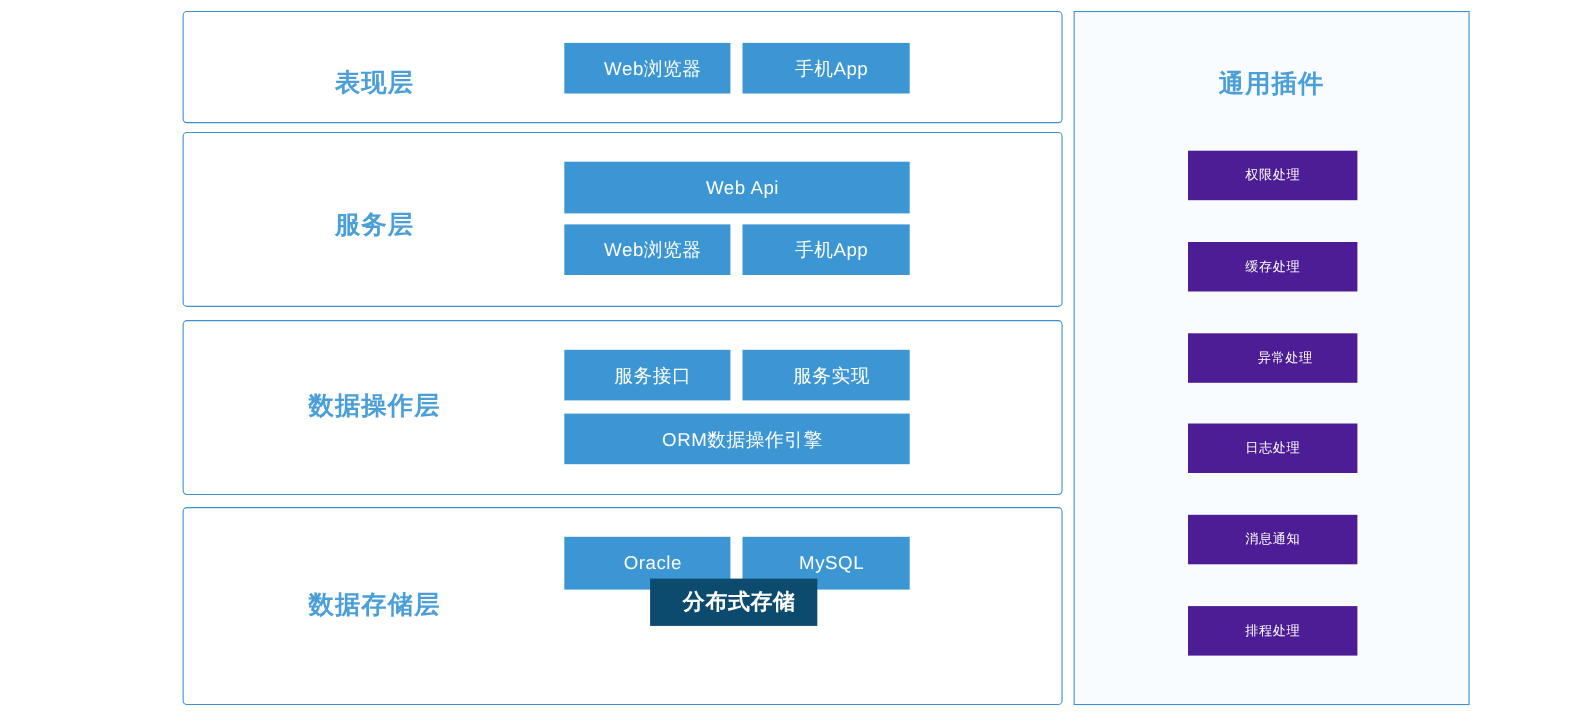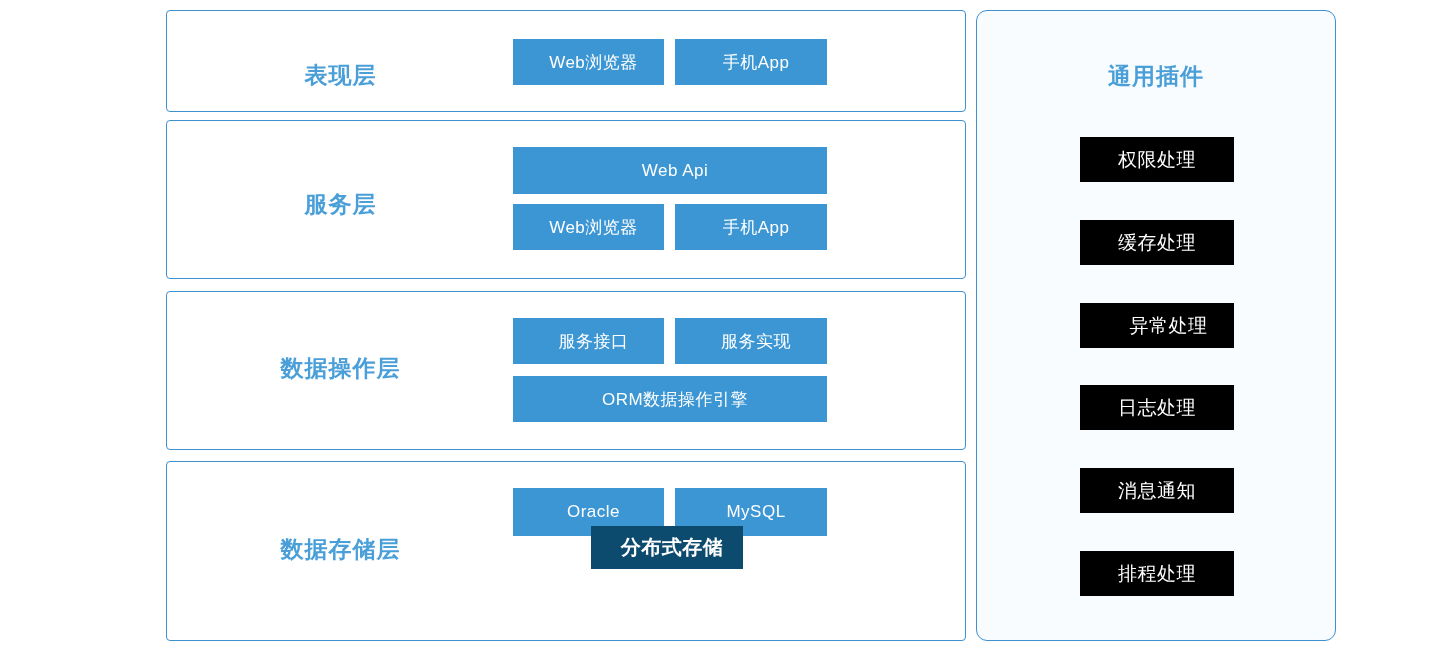--- a/index.html
+++ b/index.html
@@ -67,42 +67,42 @@
   
   #plugin-panel {
     position: absolute;
     left: 945px;
     top: 10px;
     width: 360px;
     height: 631px;
     box-sizing: border-box;
     background: #f8fcff;
     border: 1px solid #3f90cf;
-    border-radius: 11px;
+    border-radius: 0;
   }
   #plugin-title {
     position: absolute;
     left: 0;
     top: 50px;
     width: 100%;
     text-align: center;
     color: #4a9fd8;
     font-size: 23px;
     font-weight: bold;
     letter-spacing: 1px;
   }
   .plugin-box {
     position: absolute;
     left: 103px;
     width: 154px;
     height: 45px;
     box-sizing: border-box;
-    background: #000000;
+    background: #4c1d95;
     color: #ffffff;
-    font-size: 19px;
+    font-size: 12px;
     display: flex;
     align-items: center;
     justify-content: center;
     white-space: nowrap;
     letter-spacing: 0.5px;
     font-family: Liberation Mono, monospace;
   }
 </style>
 </head>
 <body>

